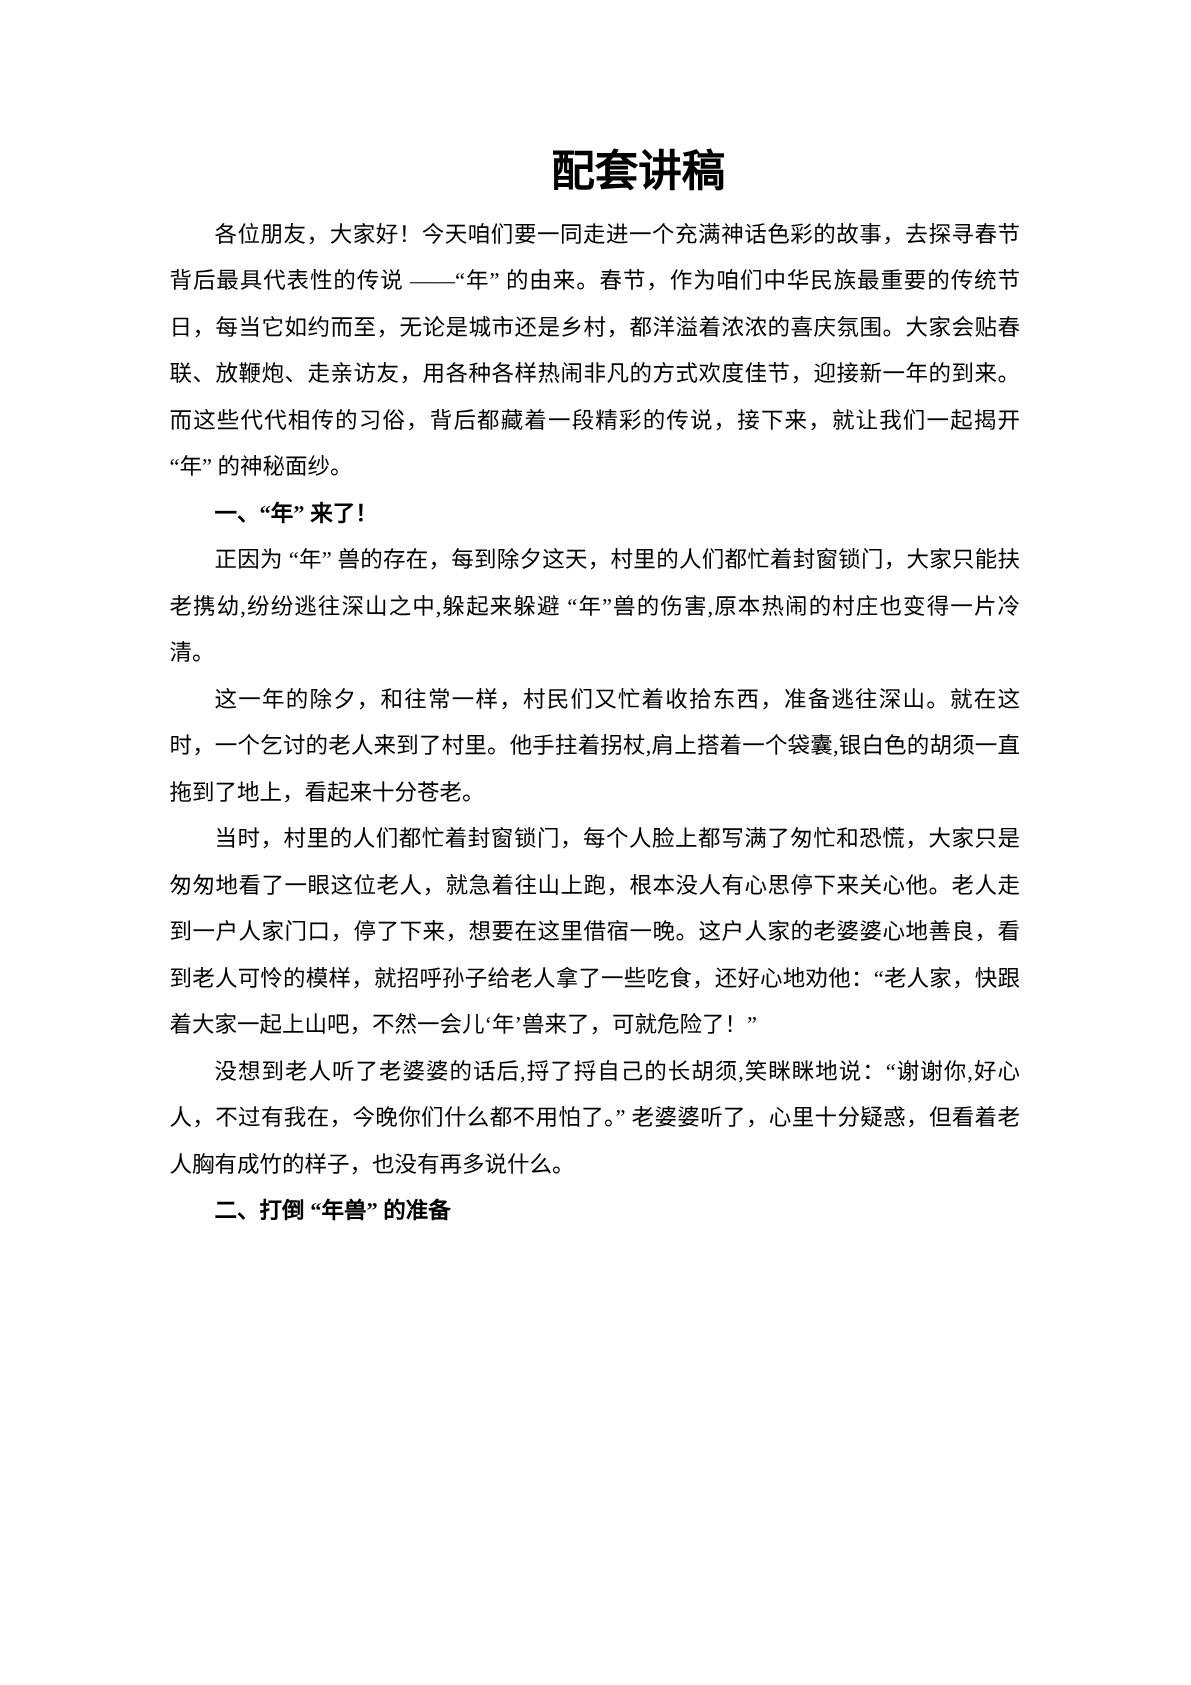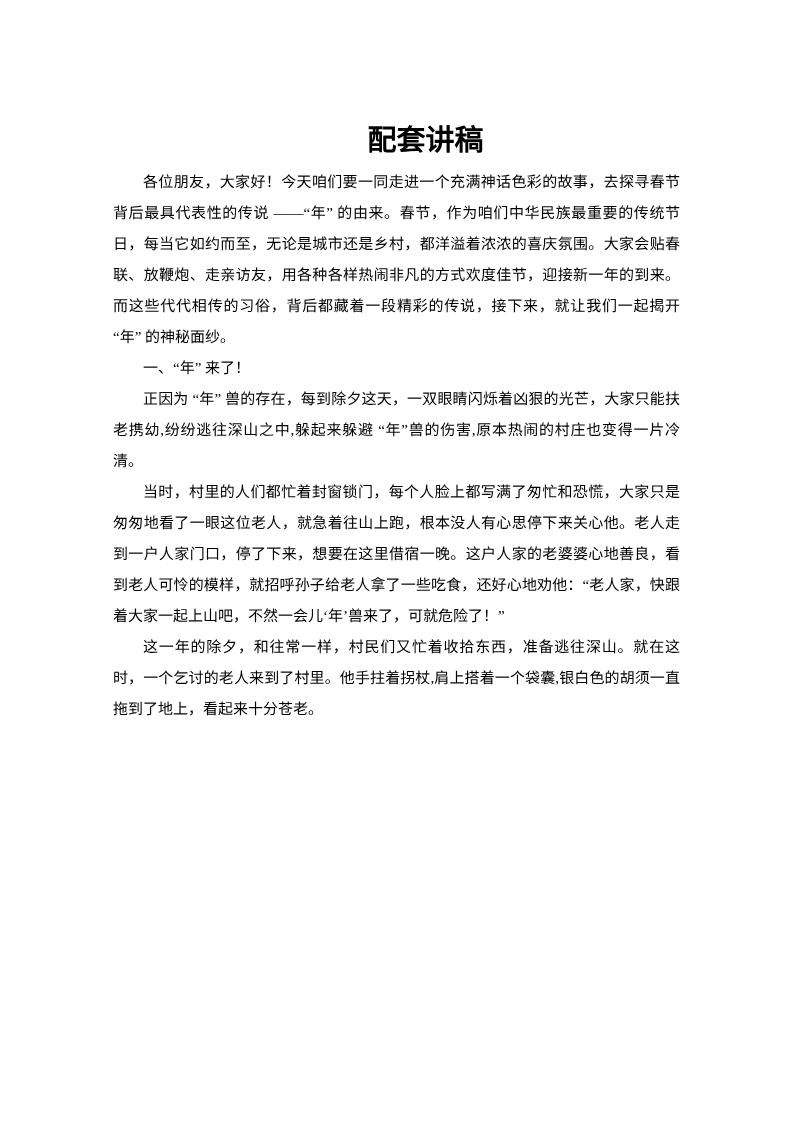--- a/index.html
+++ b/index.html
@@ -9,21 +9,21 @@
     background: #ffffff;
   }
   .page {
     position: relative;
     width: 794px;
     height: 1123px;
     margin: 0 auto;
     background: #ffffff;
     color: #000000;
     box-sizing: border-box;
-    padding: 119px 114px 0 113px;
+    padding: 94px 114px 0 113px;
     overflow: hidden;
     font-family: "Liberation Serif", "DejaVu Serif", serif;
     border-radius: 30px;
   }
   .doc-title {
     margin: 0 0 6px 0;
     font-size: 29px;
     font-weight: bold;
     line-height: 42px;
     text-align: center;
@@ -36,29 +36,31 @@
     line-height: 31px;
   }
   .para, .heading {
     margin: 0;
     padding: 0;
     text-indent: 2em;
     text-align: justify;
     letter-spacing: 0;
   }
   .heading {
-    font-weight: normal;
+    font-weight: bold;
     text-align: left;
   }
 </style>
 </head>
 <body>
 
 <div class="page">
   <h1 class="doc-title">配套讲稿</h1>
   <div class="doc-body">
       <p class="para">各位朋友，大家好！今天咱们要一同走进一个充满神话色彩的故事，去探寻春节背后最具代表性的传说 ——“年” 的由来。春节，作为咱们中华民族最重要的传统节日，每当它如约而至，无论是城市还是乡村，都洋溢着浓浓的喜庆氛围。大家会贴春联、放鞭炮、走亲访友，用各种各样热闹非凡的方式欢度佳节，迎接新一年的到来。而这些代代相传的习俗，背后都藏着一段精彩的传说，接下来，就让我们一起揭开 “年” 的神秘面纱。</p>
       <p class="heading">一、“年” 来了！</p>
-      <p class="para">正因为 “年” 兽的存在，每到除夕这天，一双眼睛闪烁着凶狠的光芒，大家只能扶老携幼,纷纷逃往深山之中,躲起来躲避 “年”兽的伤害,原本热闹的村庄也变得一片冷清。</p>
+      <p class="para">正因为 “年” 兽的存在，每到除夕这天，村里的人们都忙着封窗锁门，大家只能扶老携幼,纷纷逃往深山之中,躲起来躲避 “年”兽的伤害,原本热闹的村庄也变得一片冷清。</p>
+      <p class="para">这一年的除夕，和往常一样，村民们又忙着收拾东西，准备逃往深山。就在这时，一个乞讨的老人来到了村里。他手拄着拐杖,肩上搭着一个袋囊,银白色的胡须一直拖到了地上，看起来十分苍老。</p>
       <p class="para">当时，村里的人们都忙着封窗锁门，每个人脸上都写满了匆忙和恐慌，大家只是匆匆地看了一眼这位老人，就急着往山上跑，根本没人有心思停下来关心他。老人走到一户人家门口，停了下来，想要在这里借宿一晚。这户人家的老婆婆心地善良，看到老人可怜的模样，就招呼孙子给老人拿了一些吃食，还好心地劝他：“老人家，快跟着大家一起上山吧，不然一会儿‘年’兽来了，可就危险了！”</p>
-      <p class="para">这一年的除夕，和往常一样，村民们又忙着收拾东西，准备逃往深山。就在这时，一个乞讨的老人来到了村里。他手拄着拐杖,肩上搭着一个袋囊,银白色的胡须一直拖到了地上，看起来十分苍老。</p>
+      <p class="para">没想到老人听了老婆婆的话后,捋了捋自己的长胡须,笑眯眯地说：“谢谢你,好心人，不过有我在，今晚你们什么都不用怕了。” 老婆婆听了，心里十分疑惑，但看着老人胸有成竹的样子，也没有再多说什么。</p>
+      <p class="heading">二、打倒 “年兽” 的准备</p>
     </div>
 </div>
 
 </body></html>

